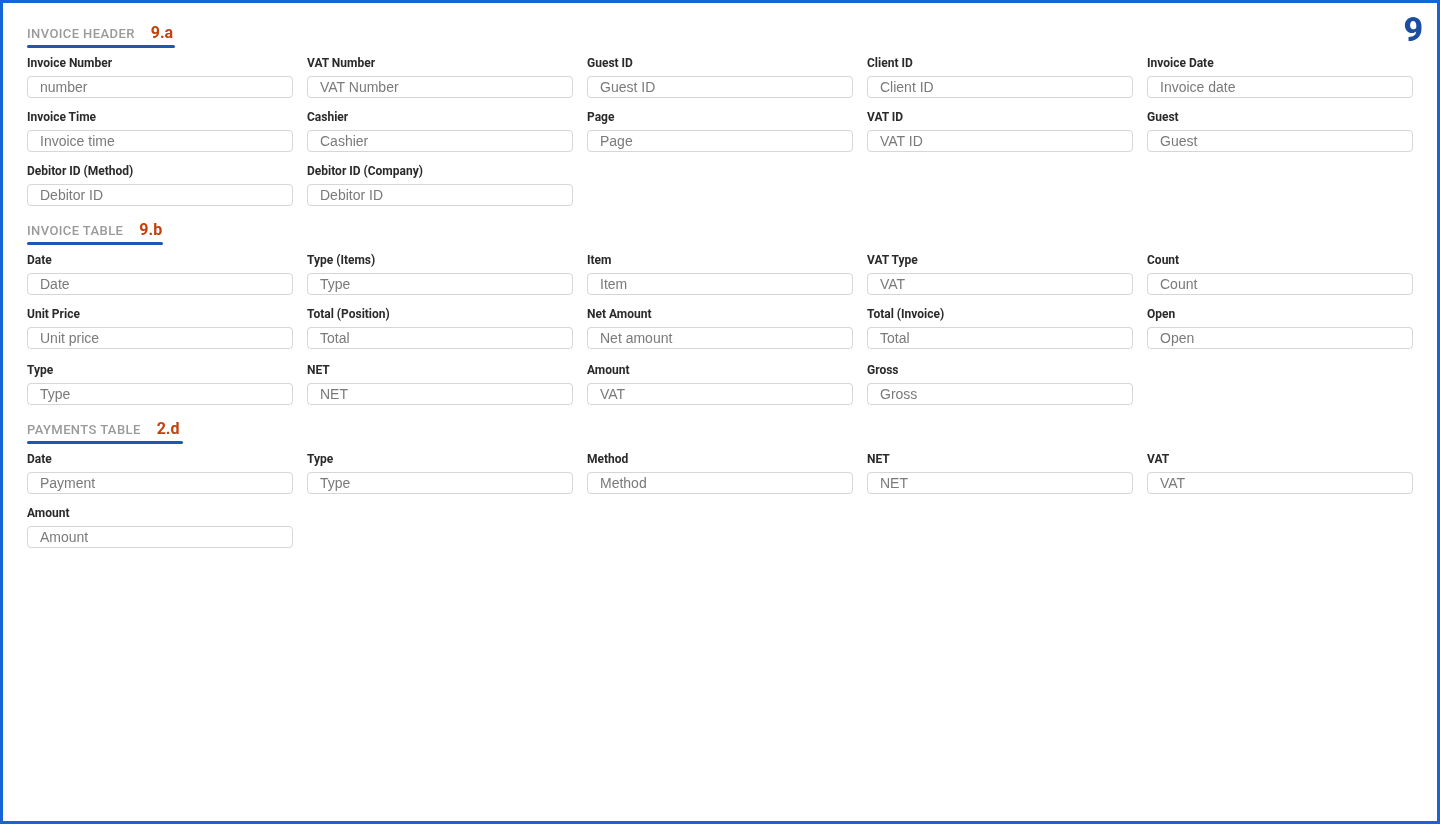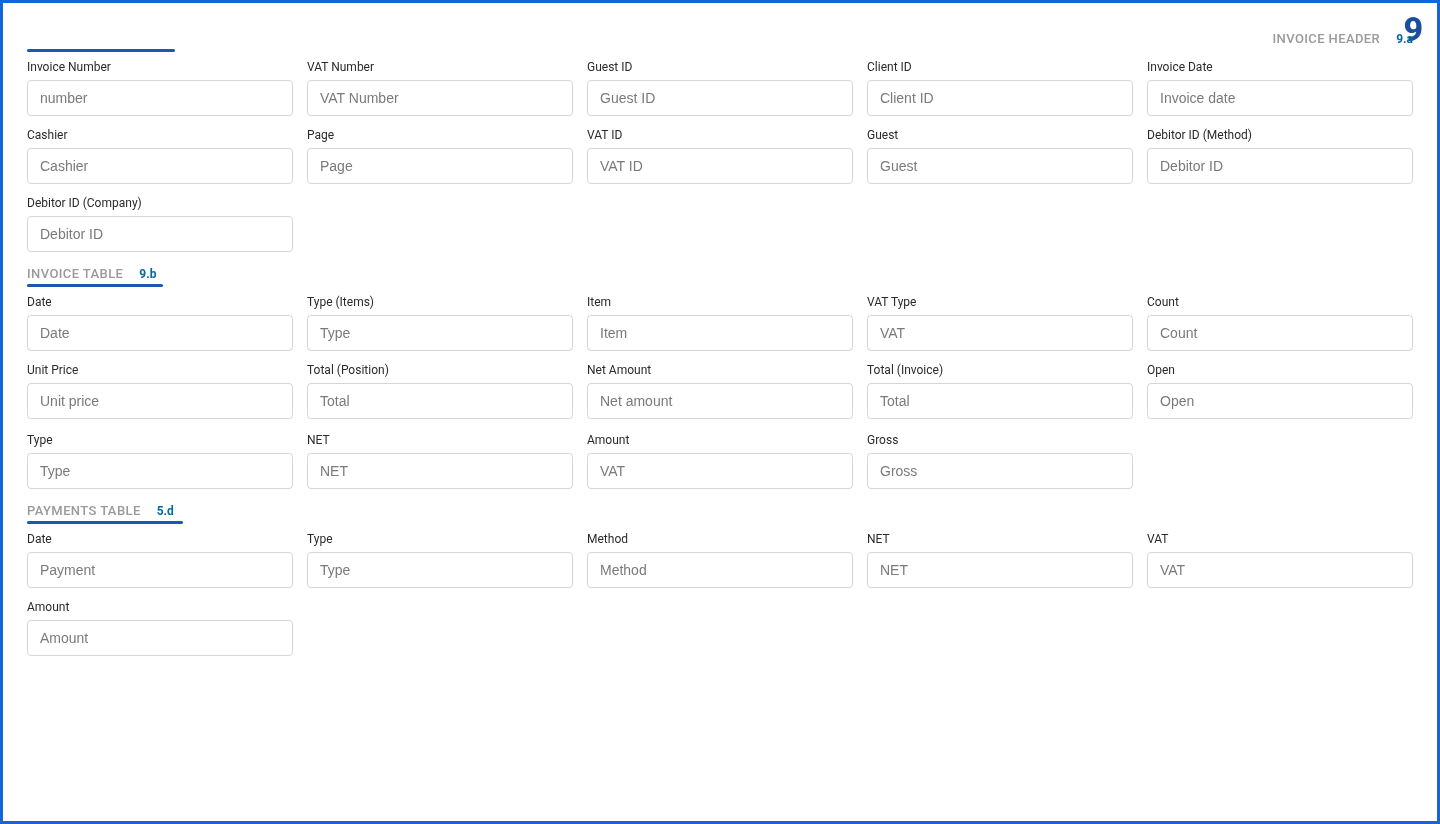--- a/index.html
+++ b/index.html
@@ -30,32 +30,32 @@
     padding: 20px 24px 24px 24px;
   }
   .section-head {
     display: flex;
     align-items: baseline;
     gap: 16px;
     margin-top: 14px;
     margin-bottom: 10px;
     position: relative;
   }
-  .section-head:first-child { margin-top: 8px; justify-content: flex-end; }
+  .section-head:first-child { margin-top: 0; }
   .section-title {
     font-size: 13px;
     letter-spacing: 0.4px;
     color: #9a9a9a;
     text-transform: uppercase;
     font-weight: 500;
   }
   .section-code {
-    font-size: 12px;
+    font-size: 16px;
     font-weight: 700;
-    color: #0369a1;
+    color: #c2410c;
   }
   .underline {
     position: absolute;
     left: 0;
     bottom: -6px;
     height: 3px;
     background: #1b58b5;
     border-radius: 2px;
   }
   .grid {
@@ -65,25 +65,25 @@
     margin-top: 14px;
     margin-bottom: 4px;
   }
   .field {
     display: flex;
     flex-direction: column;
     gap: 6px;
   }
   .flabel {
     font-size: 12px;
-    font-weight: 400;
+    font-weight: 700;
     color: #2a2a2a;
   }
   .finput {
-    height: 36px;
+    height: 22px;
     border: 1px solid #d6d6d6;
     border-radius: 4px;
     padding: 0 12px;
     font-size: 14px;
     color: #757575;
     background: #fff;
     outline: none;
   }
   .finput::placeholder { color: #7a7a7a; }
 </style>
@@ -115,20 +115,24 @@
         </div>
         <div class="field">
           <div class="flabel">Client ID</div>
           <input class="finput" type="text" placeholder="Client ID" style="">
         </div>
         <div class="field">
           <div class="flabel">Invoice Date</div>
           <input class="finput" type="text" placeholder="Invoice date" style="">
         </div>
         <div class="field">
+          <div class="flabel">Invoice Time</div>
+          <input class="finput" type="text" placeholder="Invoice time" style="">
+        </div>
+        <div class="field">
           <div class="flabel">Cashier</div>
           <input class="finput" type="text" placeholder="Cashier" style="">
         </div>
         <div class="field">
           <div class="flabel">Page</div>
           <input class="finput" type="text" placeholder="Page" style="">
         </div>
         <div class="field">
           <div class="flabel">VAT ID</div>
           <input class="finput" type="text" placeholder="VAT ID" style="">
@@ -209,21 +213,21 @@
           <input class="finput" type="text" placeholder="VAT" style="">
         </div>
         <div class="field">
           <div class="flabel">Gross</div>
           <input class="finput" type="text" placeholder="Gross" style="">
         </div>
       </div>
 
     <div class="section-head">
       <span class="section-title">PAYMENTS TABLE</span>
-      <span class="section-code">5.d</span>
+      <span class="section-code">2.d</span>
       <span class="underline" style="width:156px"></span>
     </div>
     <div class="grid" id="grid-paymentsTable">
         <div class="field">
           <div class="flabel">Date</div>
           <input class="finput" type="text" placeholder="Payment" style="">
         </div>
         <div class="field">
           <div class="flabel">Type</div>
           <input class="finput" type="text" placeholder="Type" style="">

